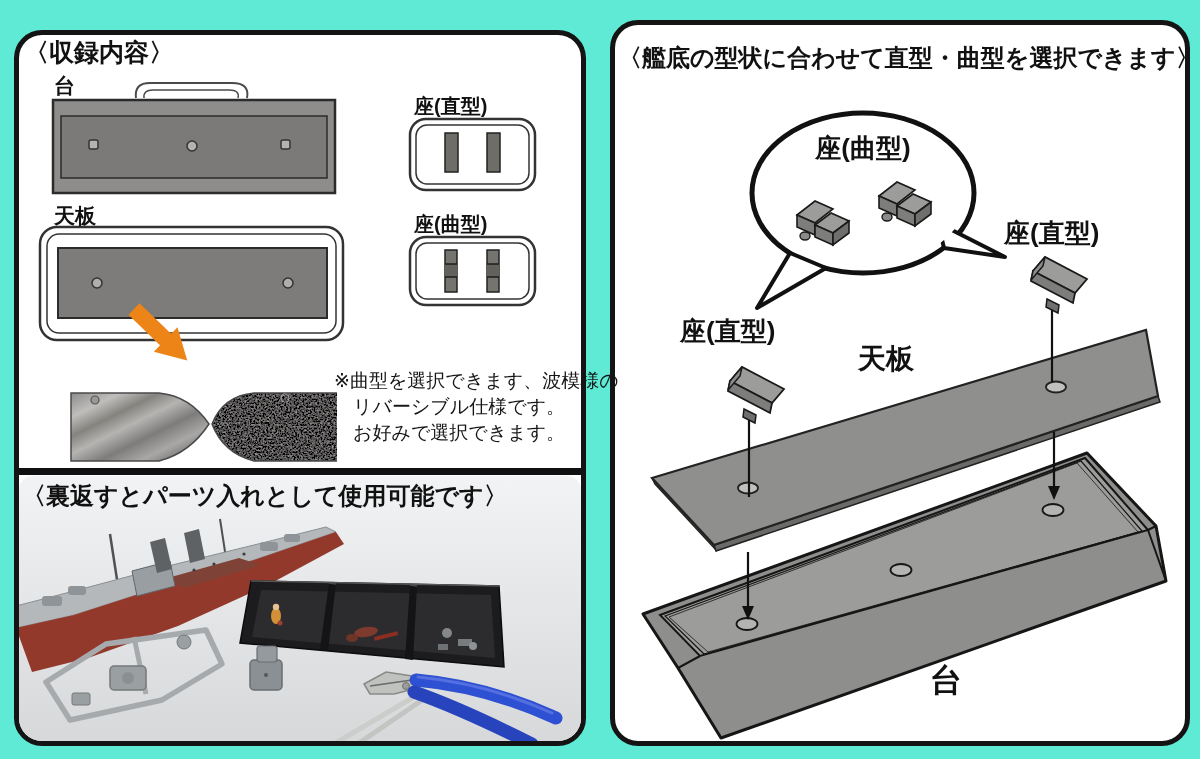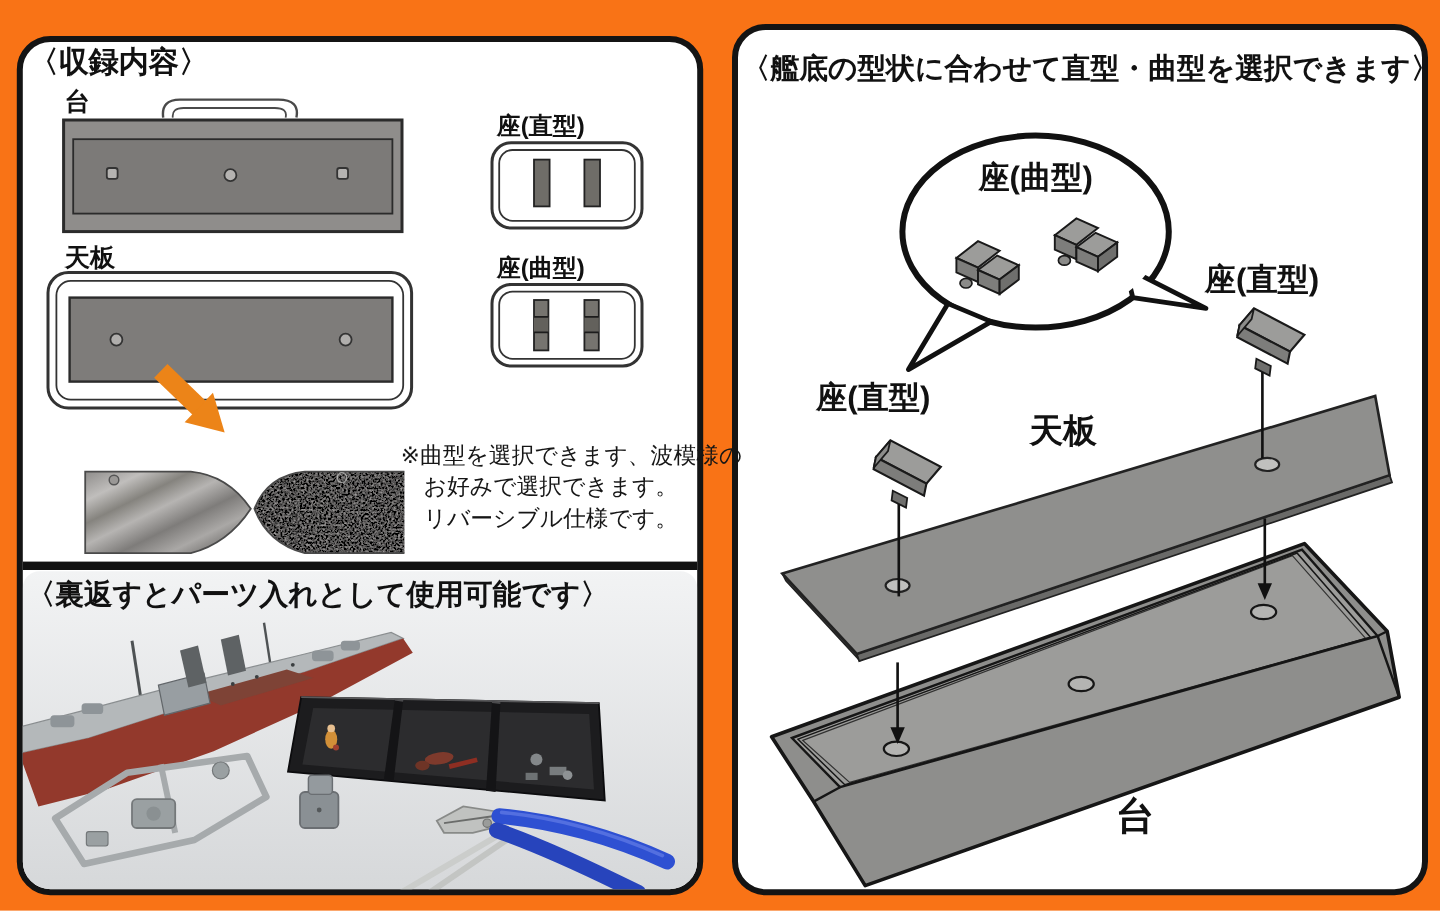--- a/index.html
+++ b/index.html
@@ -1,16 +1,16 @@
 <!DOCTYPE html>
 <html><head>
 <meta charset="utf-8">
 <style>
   html,body{margin:0;padding:0;background:#fff;}
-  #page{position:relative;width:1200px;height:759px;background:#f97316;overflow:hidden;
+  #page{position:relative;width:1200px;height:759px;background:#5eead4;overflow:hidden;
         font-family:"Liberation Sans","DejaVu Sans",sans-serif;}
   .panel{position:absolute;background:#fff;border:5px solid #141414;border-radius:28px;
          box-sizing:border-box;overflow:hidden;}
   #left-panel{left:14px;top:30px;width:572px;height:716px;}
   #right-panel{left:610px;top:20px;width:580px;height:726px;}
   .panel>svg{position:absolute;left:-5px;top:-5px;}
   .lbl{position:absolute;color:#111;font-weight:700;white-space:nowrap;z-index:5;line-height:1.15;}
   .note{position:absolute;left:334px;top:368px;z-index:5;color:#161616;font-weight:400;
         font-size:19px;line-height:26px;}
   .note .ind{margin-left:19px;}
@@ -260,22 +260,22 @@
   </div>
 
   <div class="lbl" style="left:24px;top:38px;font-size:25px;">〈収録内容〉</div>
   <div class="lbl" style="left:54px;top:74px;font-size:21px;">台</div>
   <div class="lbl" style="left:54px;top:204px;font-size:21px;">天板</div>
   <div class="lbl" style="left:414px;top:95px;font-size:20px;">座(直型)</div>
   <div class="lbl" style="left:414px;top:213px;font-size:20px;">座(曲型)</div>
 
   <div class="note">
     <div>※曲型を選択できます、波模様の</div>
+    <div class="ind">リバーシブル仕様です。</div>
     <div class="ind">お好みで選択できます。</div>
-    <div class="ind">リバーシブル仕様です。</div>
   </div>
 
   <div class="lbl" style="left:22px;top:482px;font-size:24px;">〈裏返すとパーツ入れとして使用可能です〉</div>
 
   <div class="lbl" style="left:618px;top:44px;width:564px;text-align:center;font-size:24px;">〈艦底の型状に合わせて直型・曲型を選択できます〉</div>
   <div class="lbl" style="left:798px;top:134px;width:130px;text-align:center;font-size:26px;">座(曲型)</div>
   <div class="lbl" style="left:1004px;top:219px;font-size:26px;">座(直型)</div>
   <div class="lbl" style="left:680px;top:317px;font-size:26px;">座(直型)</div>
   <div class="lbl" style="left:858px;top:343px;font-size:28px;">天板</div>
   <div class="lbl" style="left:930px;top:662px;font-size:32px;">台</div>

